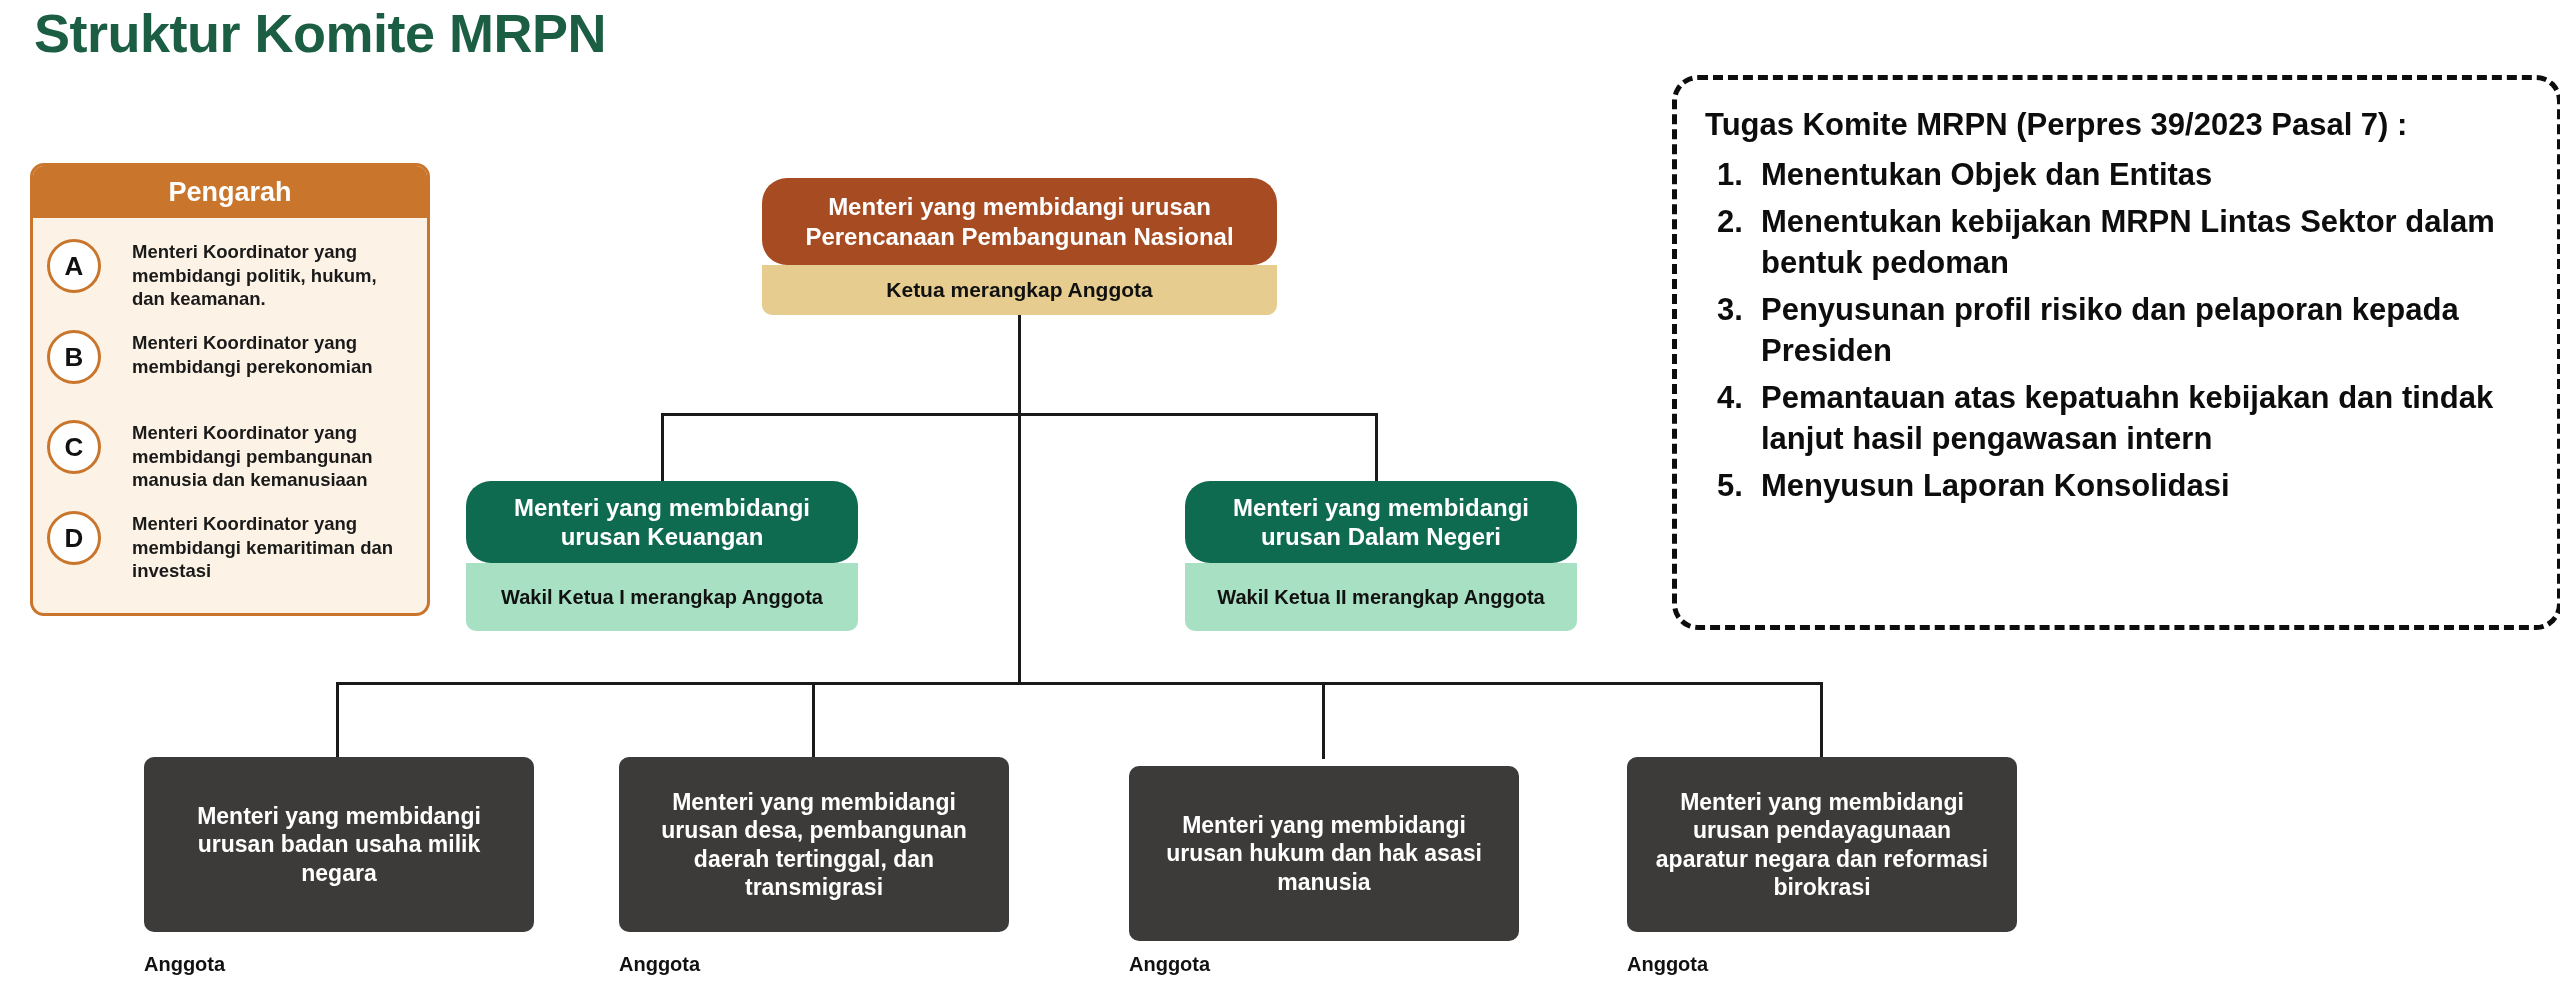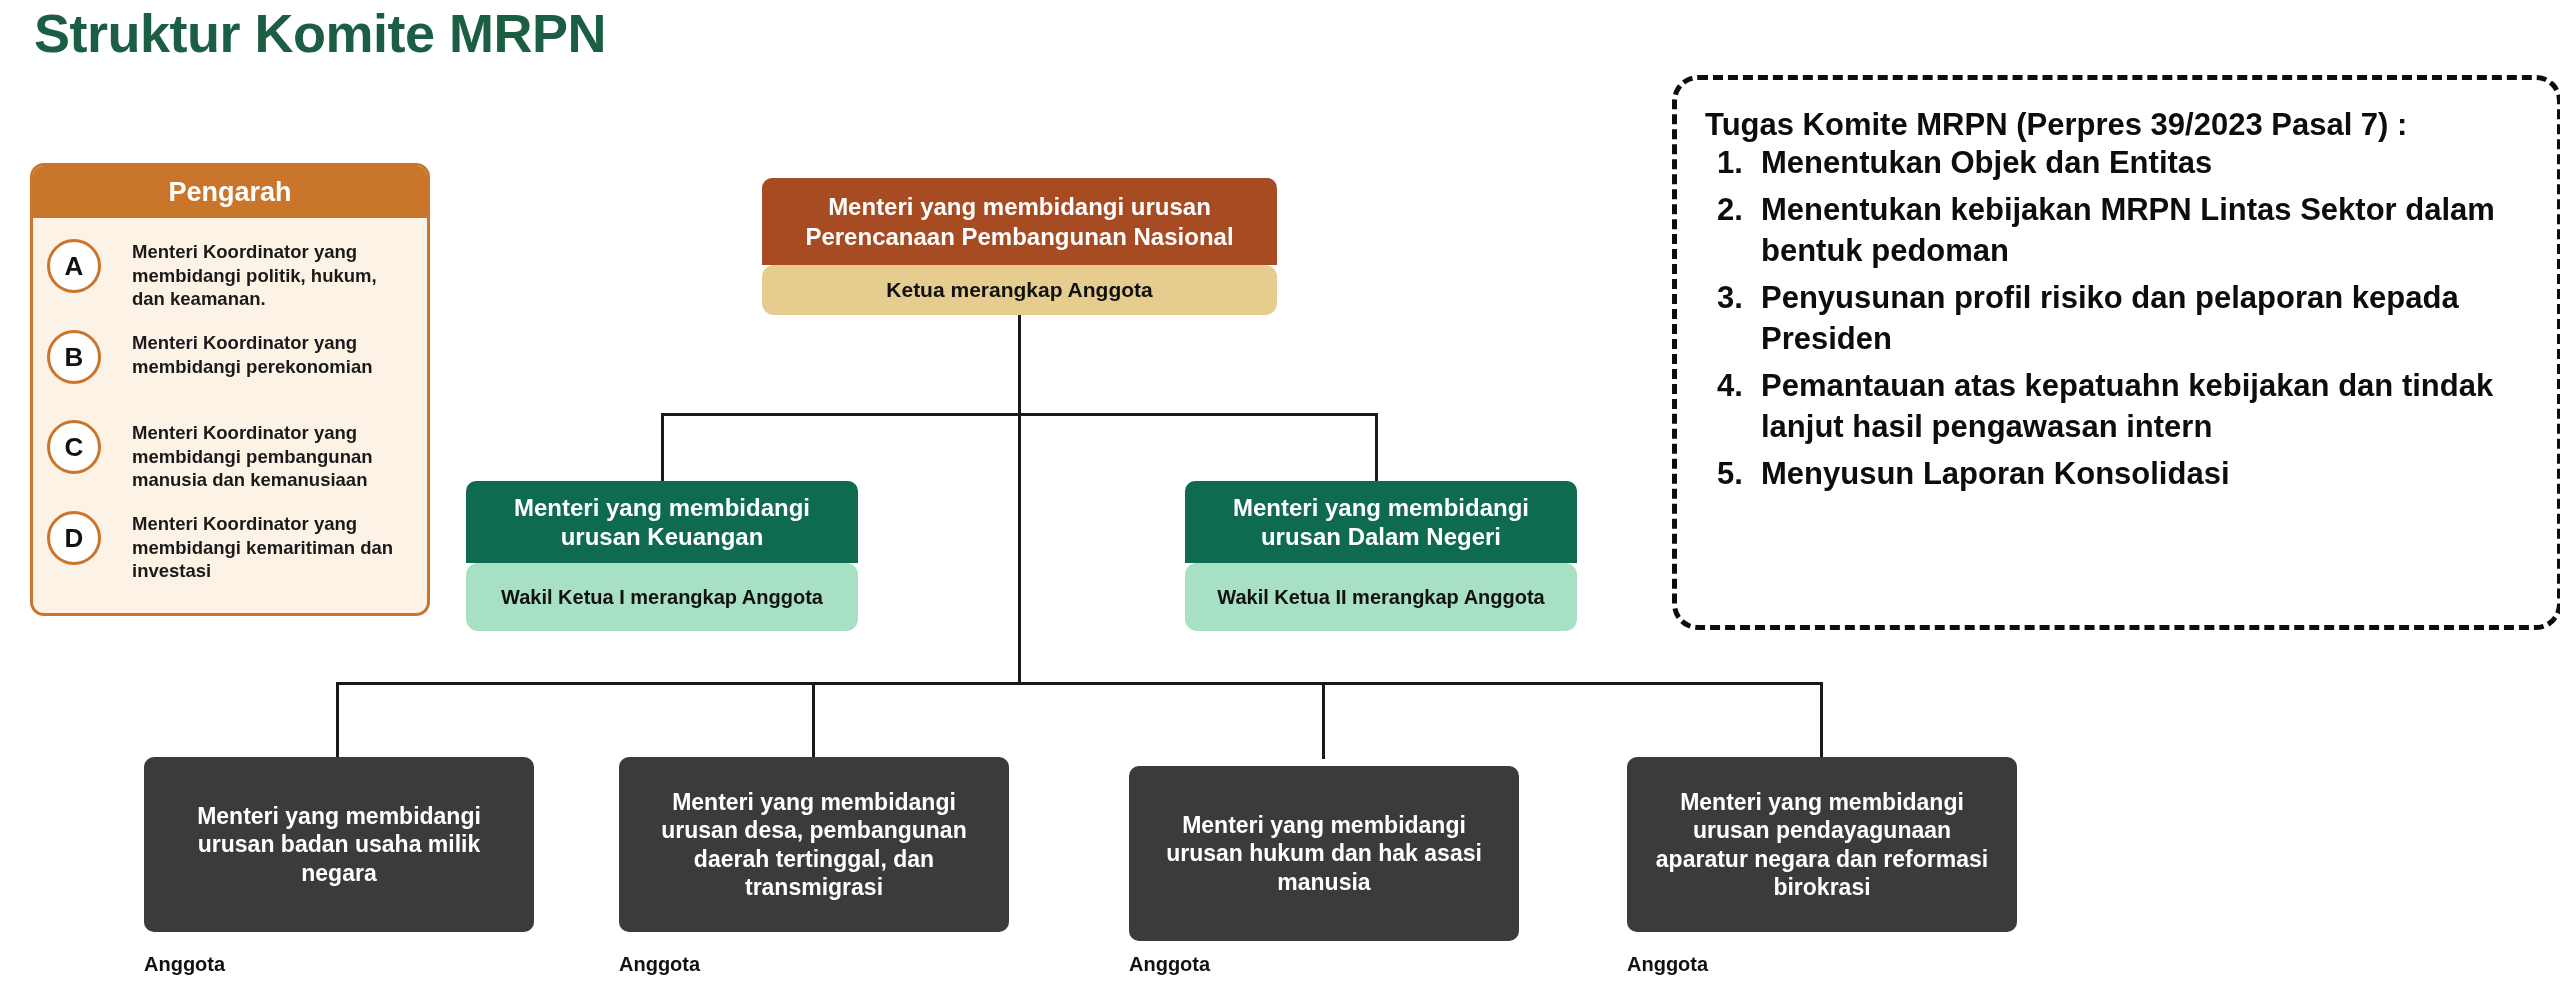--- a/index.html
+++ b/index.html
@@ -88,30 +88,30 @@
   }
   .node-title {
     display: flex;
     align-items: center;
     justify-content: center;
     text-align: center;
     color: #FFFFFF;
     font-weight: bold;
     line-height: 1.22;
     padding: 6px 14px;
+    border-radius: 25px;
   }
   .node-sub {
     display: flex;
     align-items: center;
     justify-content: center;
     text-align: center;
     color: #111111;
     font-weight: bold;
     line-height: 1.2;
-    border-radius: 12px;
   }
 
   
   #node-chair { left: 762px; top: 178px; width: 515px; height: 137px; }
   #node-chair .node-title { height: 87px; background: #A64B22; font-size: 24px; }
   #node-chair .node-sub   { height: 50px; background: #E6CC8F; font-size: 21px; }
 
   
   .node-vice { width: 392px; height: 150px; top: 481px; }
   #node-vice-1 { left: 466px; }
@@ -180,20 +180,21 @@
     border: 5px dashed #0D0D0D;
     border-radius: 26px;
     background: #FFFFFF;
     padding: 26px 20px 20px 28px;
     z-index: 4;
   }
   #tugas-heading {
     font-size: 31px;
     font-weight: bold;
     color: #0D0D0D;
+    margin-bottom: 12px;
     line-height: 1.2;
   }
   #tugas-list { list-style: none; }
   .tugas-item {
     display: flex;
     align-items: flex-start;
     gap: 10px;
     font-size: 31px;
     font-weight: bold;
     color: #0D0D0D;

